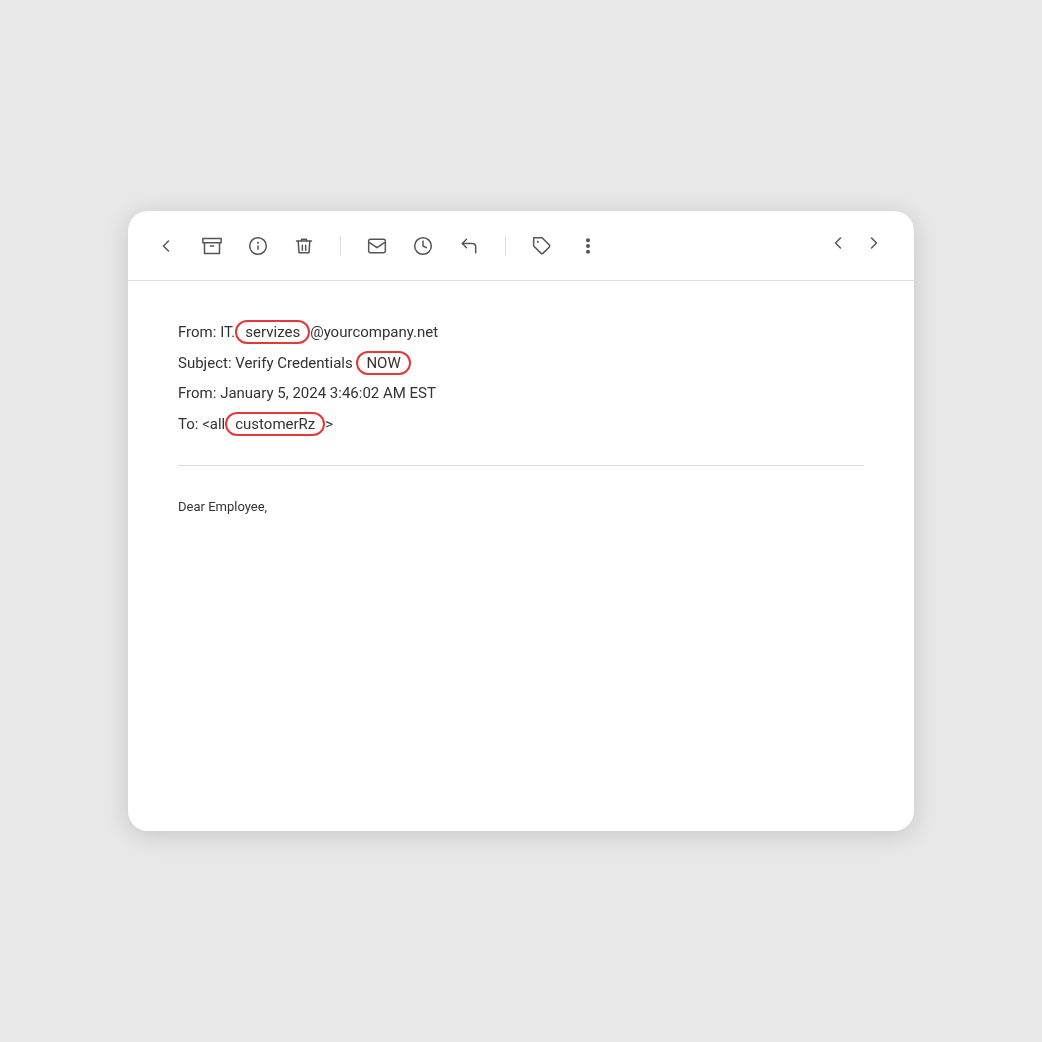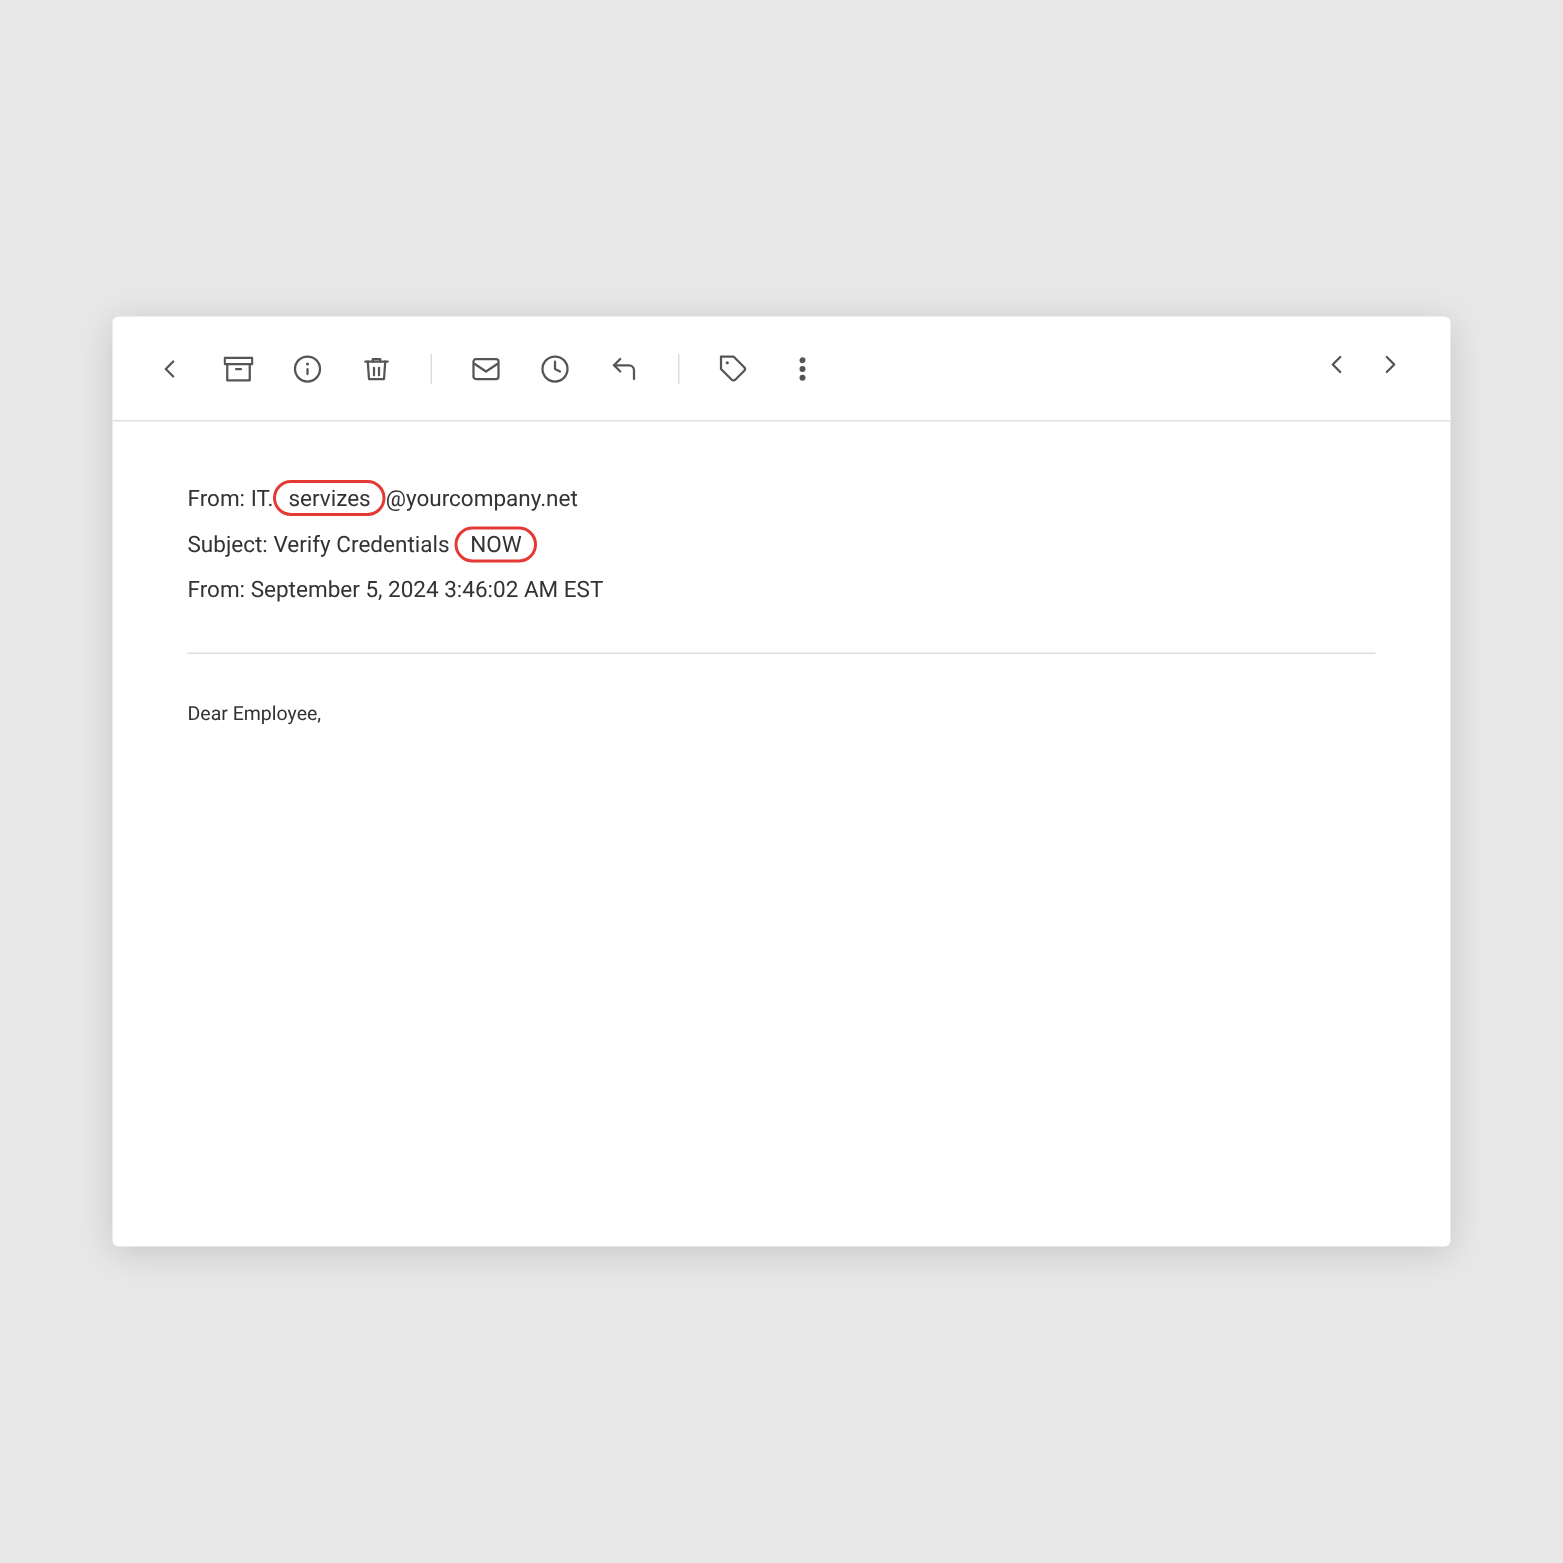--- a/index.html
+++ b/index.html
@@ -13,23 +13,23 @@
       width: 1042px;
       height: 1042px;
       display: flex;
       align-items: center;
       justify-content: center;
       font-family: -apple-system, BlinkMacSystemFont, 'Segoe UI', Roboto, sans-serif;
     }
 
     .email-card {
       background: #ffffff;
-      border-radius: 4px;
+      border-radius: 20px;
       box-shadow: 0 4px 24px rgba(0,0,0,0.15);
-      width: 892px;
+      width: 786px;
       min-height: 620px;
       padding: 0;
       overflow: hidden;
     }
 
     .toolbar {
       display: flex;
       align-items: center;
       padding: 18px 24px;
       border-bottom: 1px solid #e0e0e0;
@@ -253,23 +253,27 @@
         <span> IT.</span><span class="highlight-red">servizes</span><span>@yourcompany.net</span>
       </div>
 
       <div class="meta-row">
         <span class="meta-label">Subject:</span>
         <span> Verify Credentials </span><span class="highlight-red">NOW</span>
       </div>
 
       <div class="meta-row">
         <span class="meta-label">From:</span>
-        <span>September 5, 2024 3:46:02 AM EST</span>
-      </div>
-
+        <span>January 5, 2024 3:46:02 AM EST</span>
+      </div>
+
+      <div class="meta-row">
+        <span class="meta-label">To:</span>
+        <span> &lt;all</span><span class="highlight-red">customerRz</span><span>&gt;</span>
+      </div>
     </div>
 
     <hr class="divider">
 
     <div class="email-body">
       <p class="email-greeting">Dear Employee,</p>
     </div>
   </div>
 </div>
 

